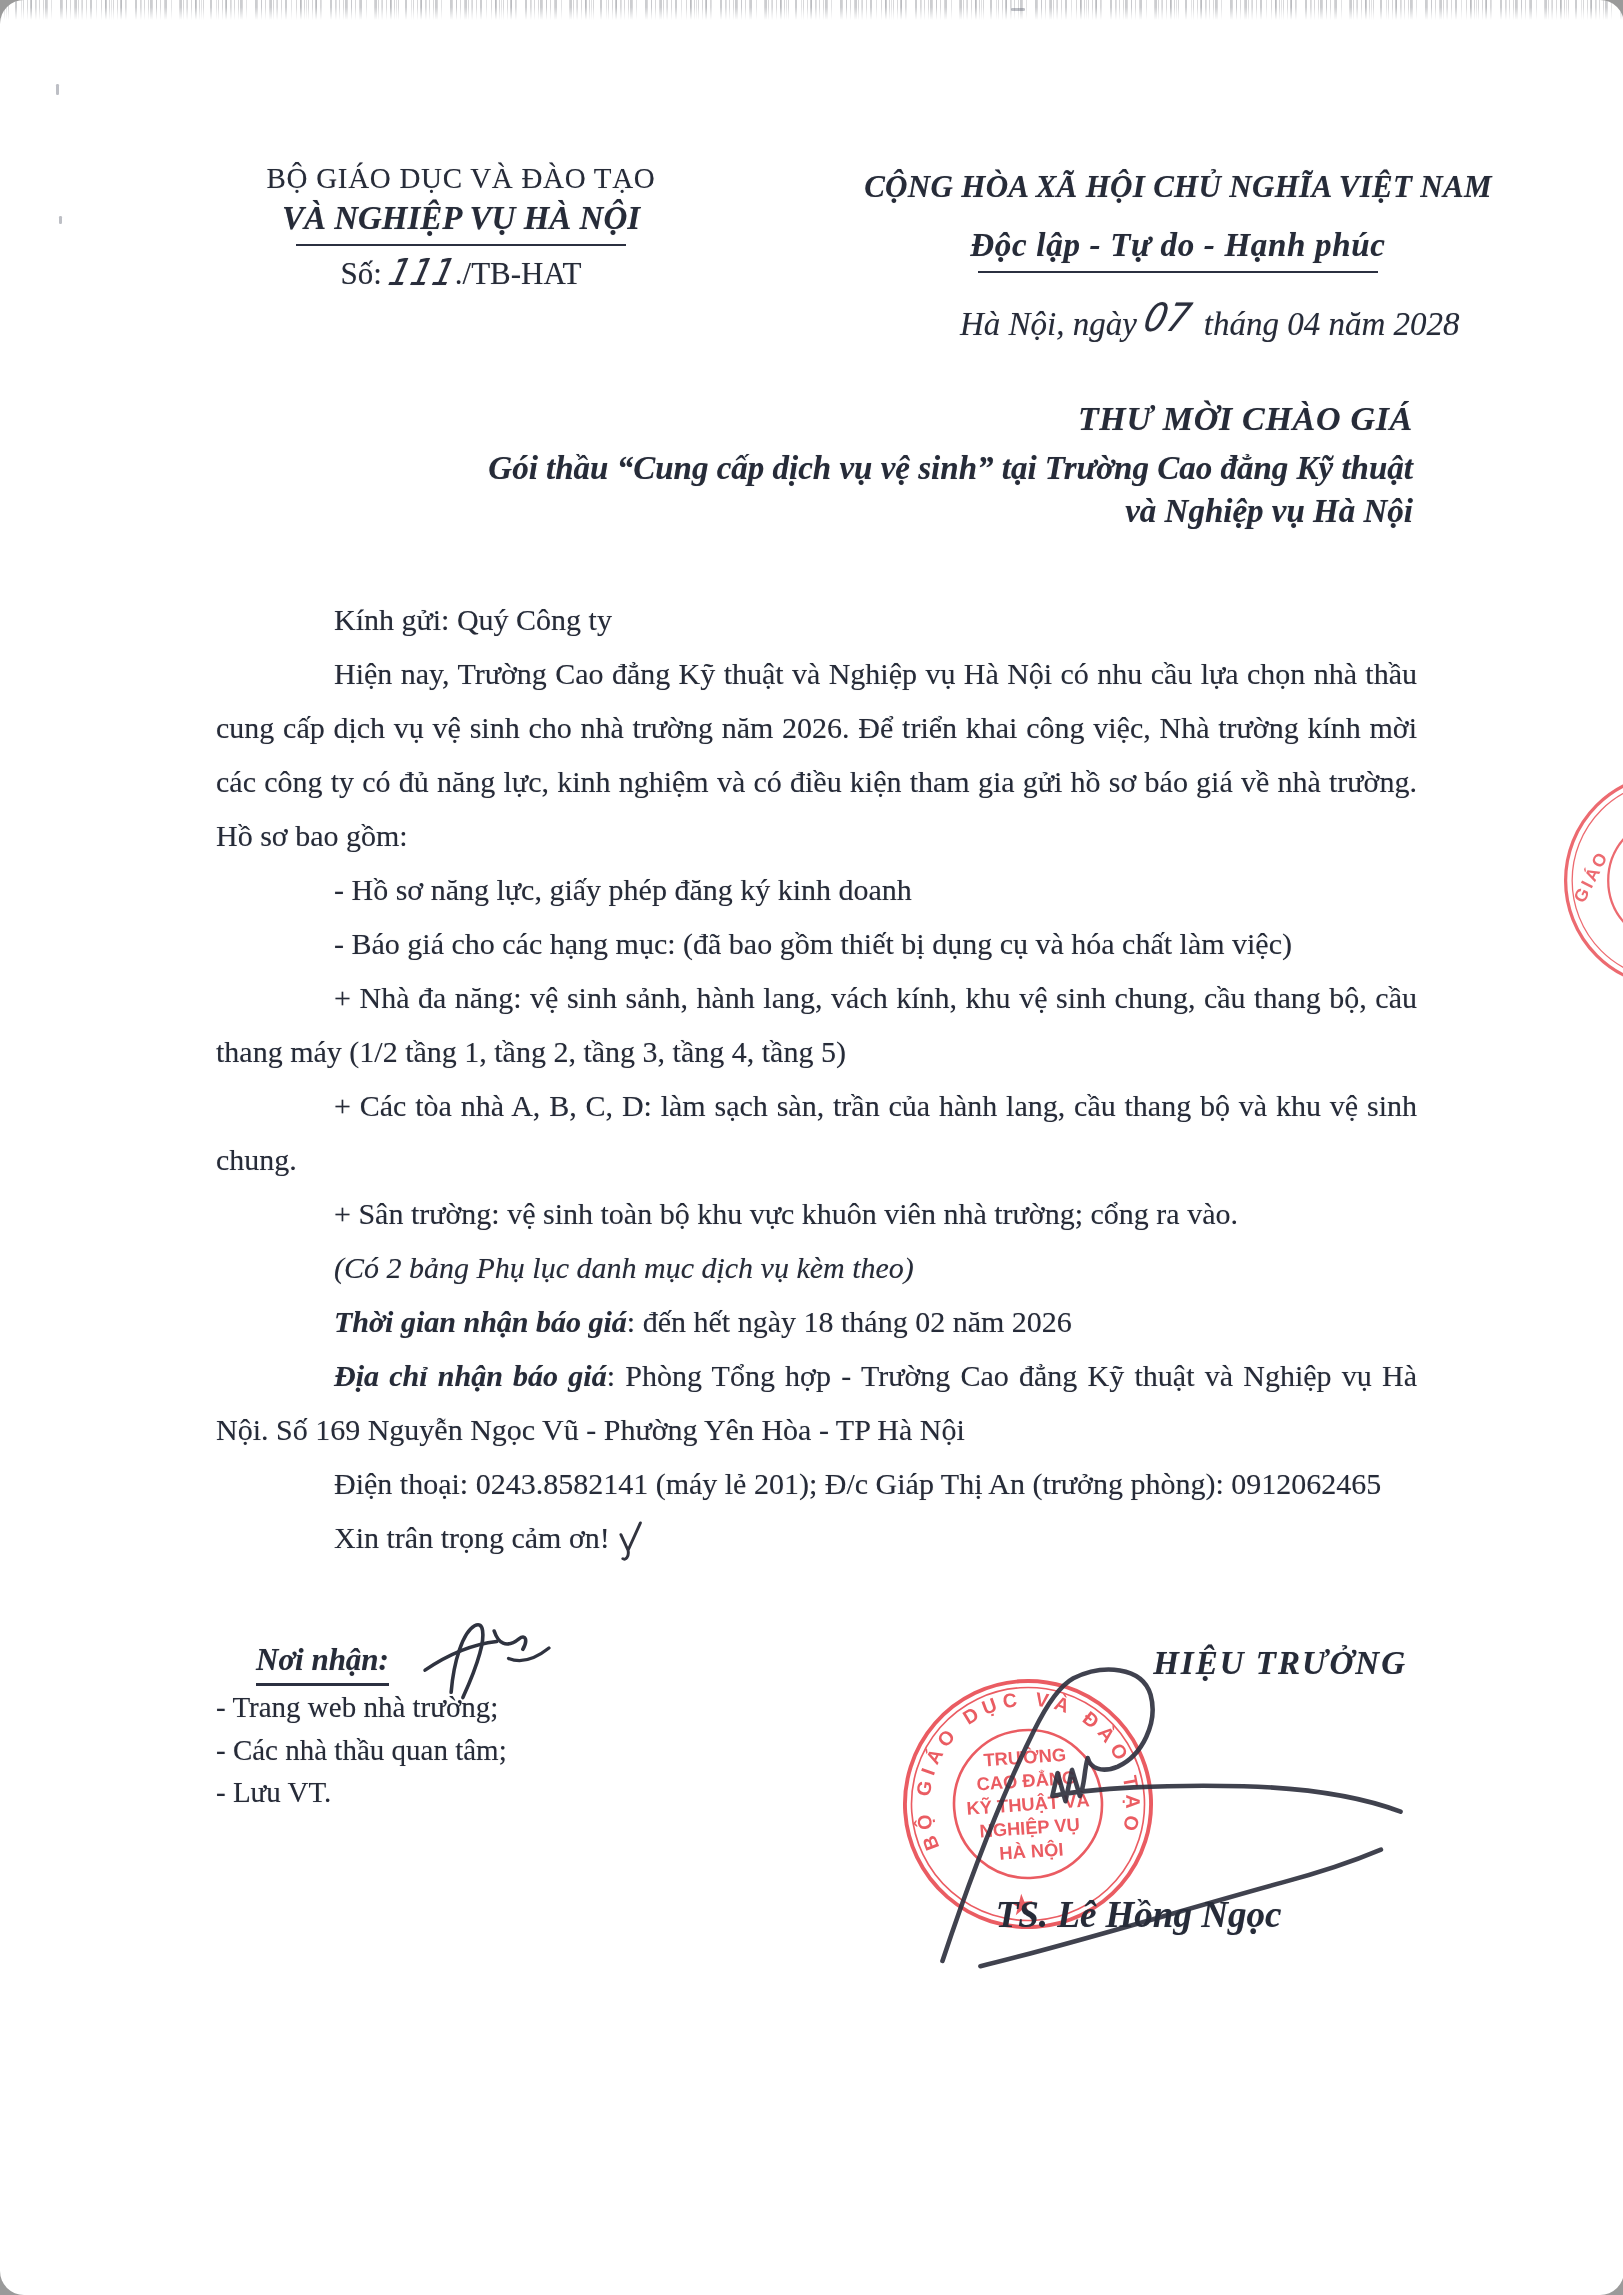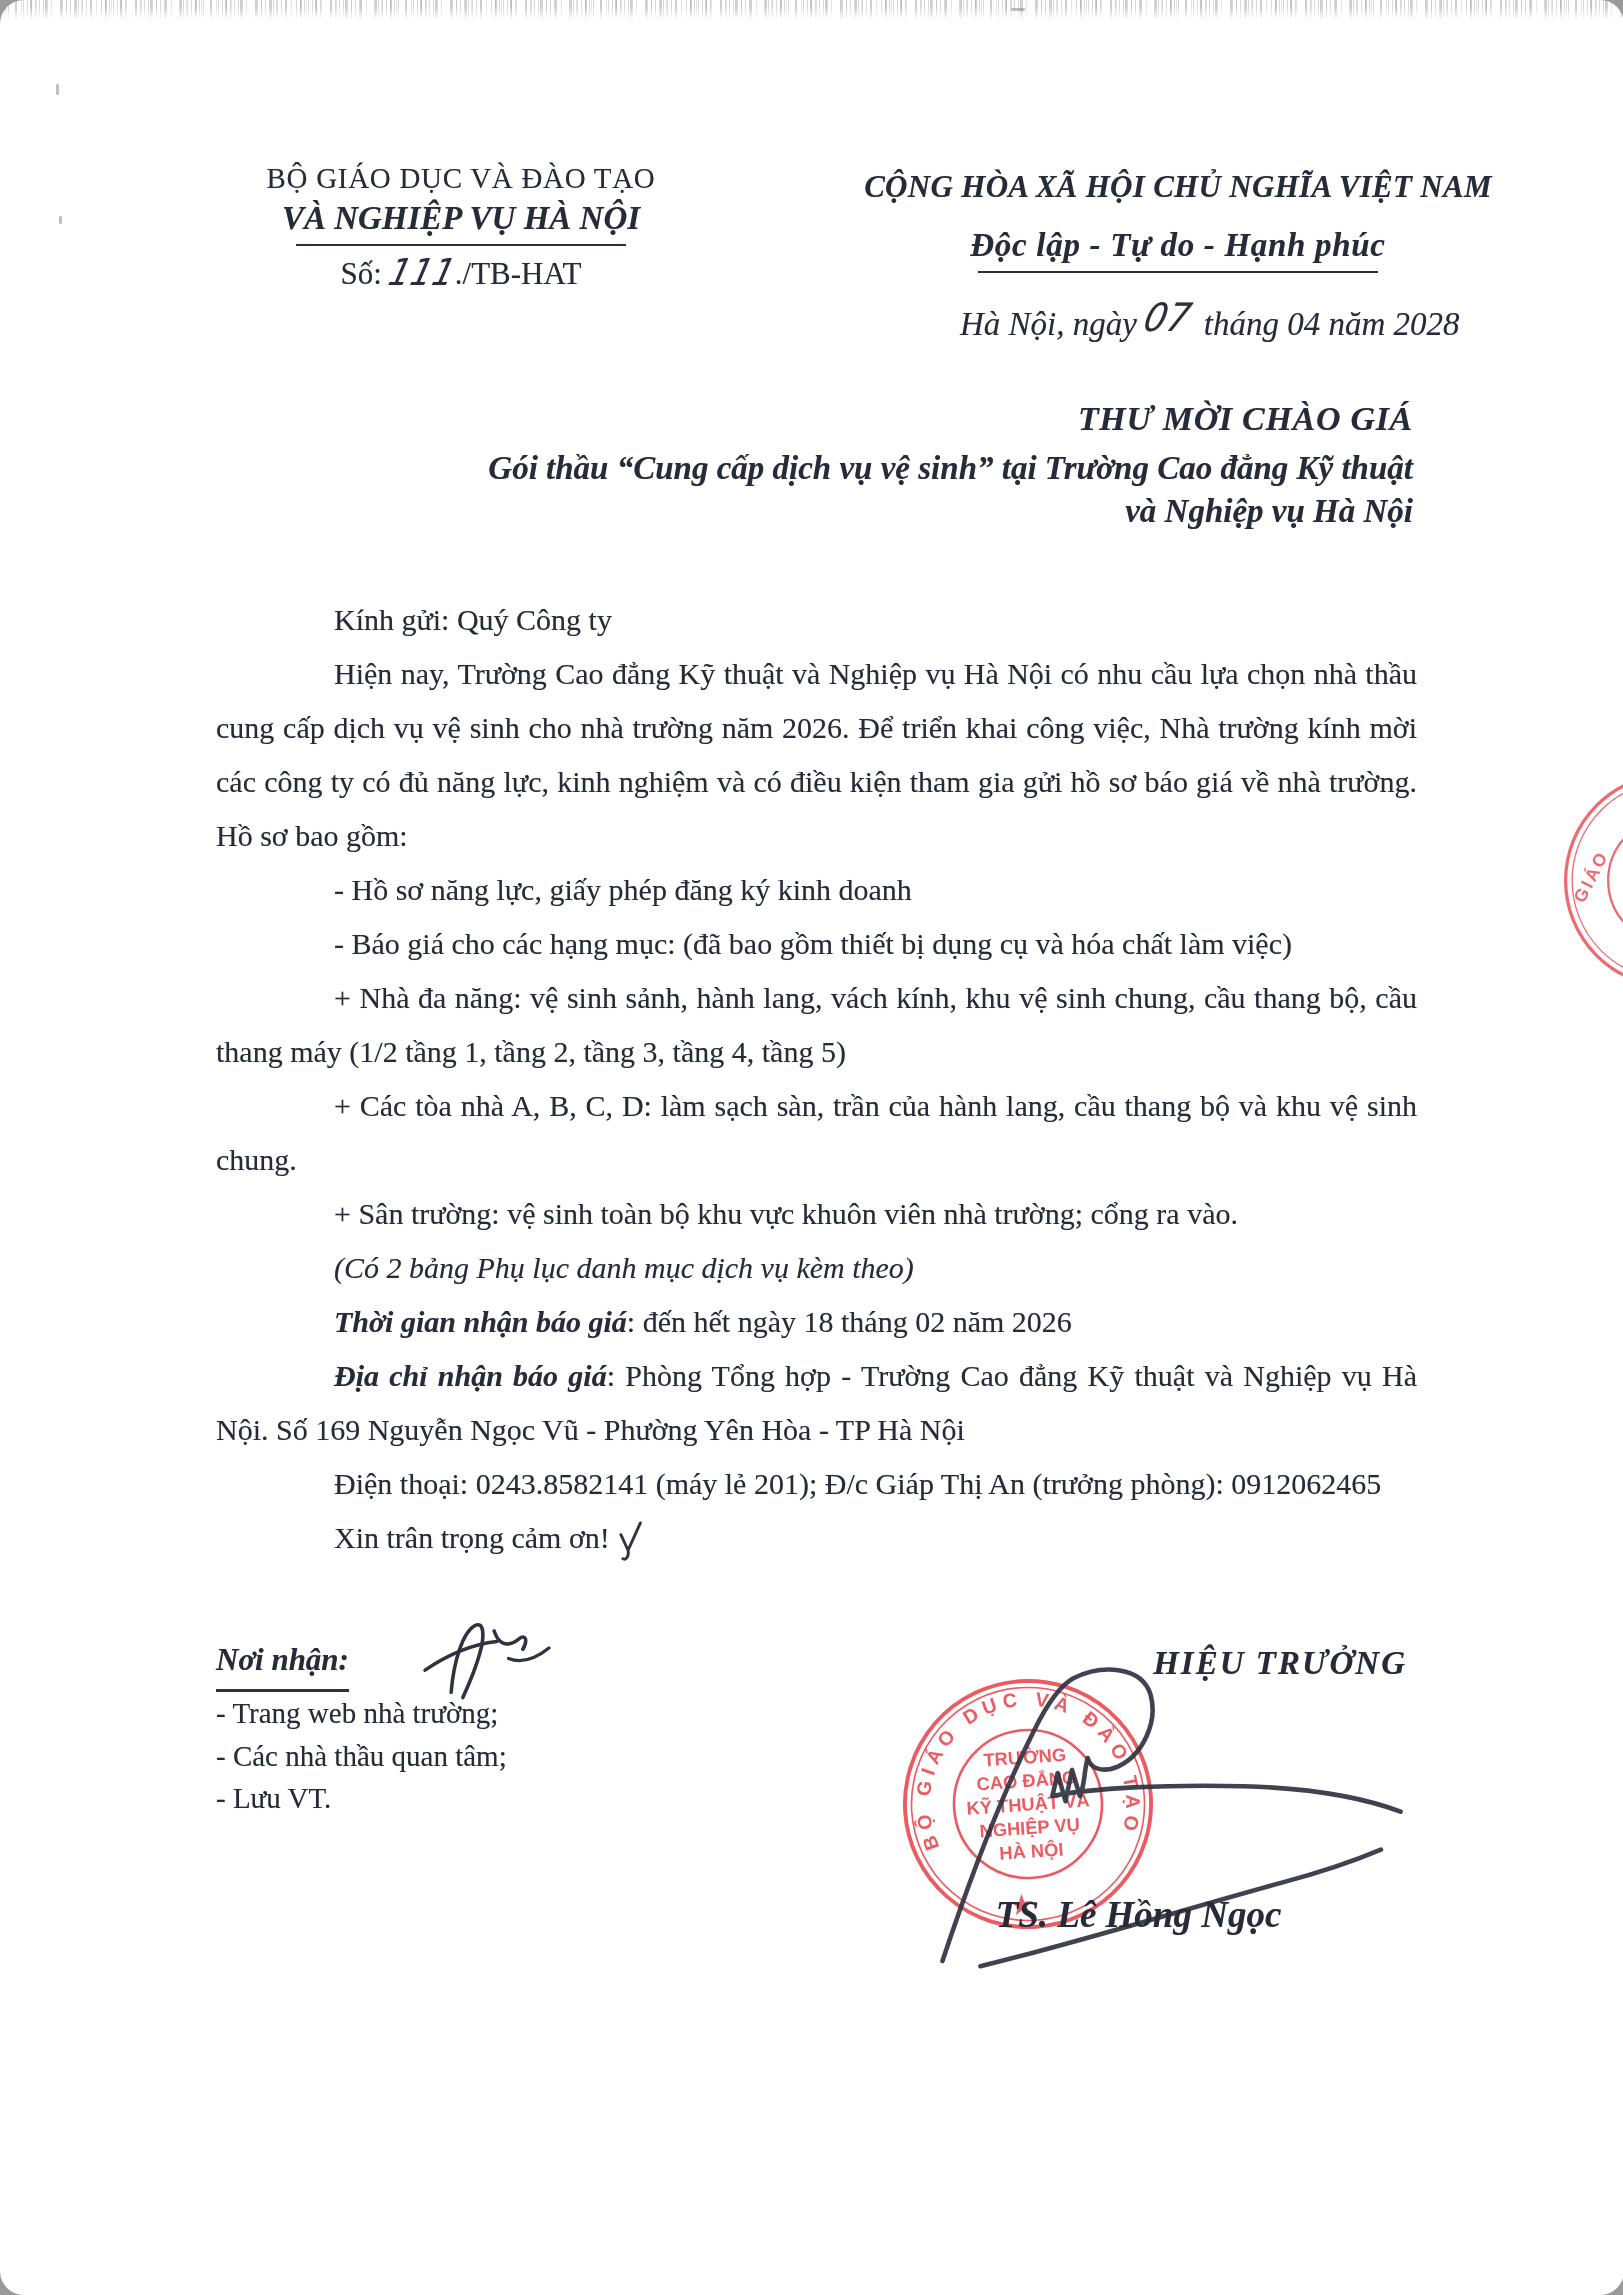--- a/index.html
+++ b/index.html
@@ -54,21 +54,21 @@
   .body-block {
     position:absolute; left:216px; top:593px; width:1201px;
     font-size:30px; line-height:54px; text-align:justify;
   }
   .body-block p { margin:0; text-indent:118px; }
   .one-line { white-space:nowrap; text-align:left; }
   .salutation { margin-bottom:27px; }
 
   
   .recipients { position:absolute; left:216px; top:1639px; width:497px; font-size:29px; line-height:41px; }
-  .recipients .lbl { display:inline-block; font-size:31px; border-bottom:3.3px solid #2b3040; padding-bottom:9px; }
+  .recipients .lbl { display:inline-block; font-size:31px; border-bottom:3.3px solid #2b3040; padding-bottom:3px;margin-left:40px; }
   .recipients .item { margin-top:1.3px; }
   .signer-title { position:absolute; left:949px; top:1645px; width:458px; text-align:right; font-size:33px; letter-spacing:2px; }
   .signer-name { position:absolute; left:903px; top:1893px; width:471px; text-align:center; font-size:37px; }
 
   .abs { position:absolute; }
   svg { overflow:visible; }
   .side-stamp-svg { overflow:hidden; }
 </style>
 </head>
 <body>

